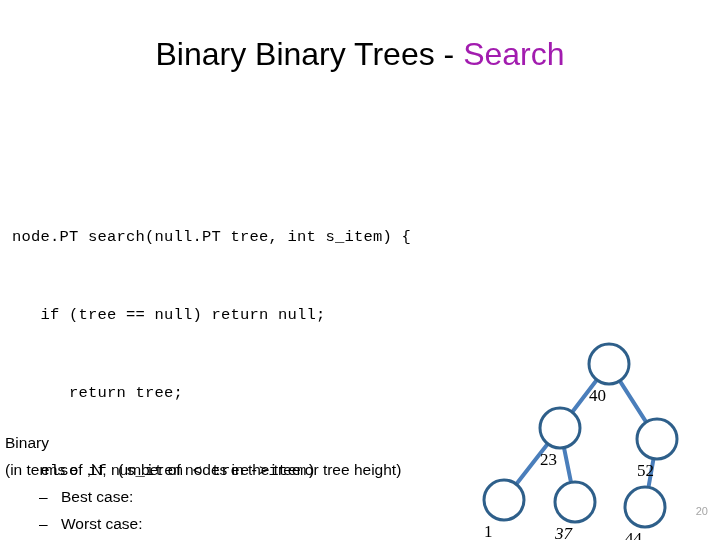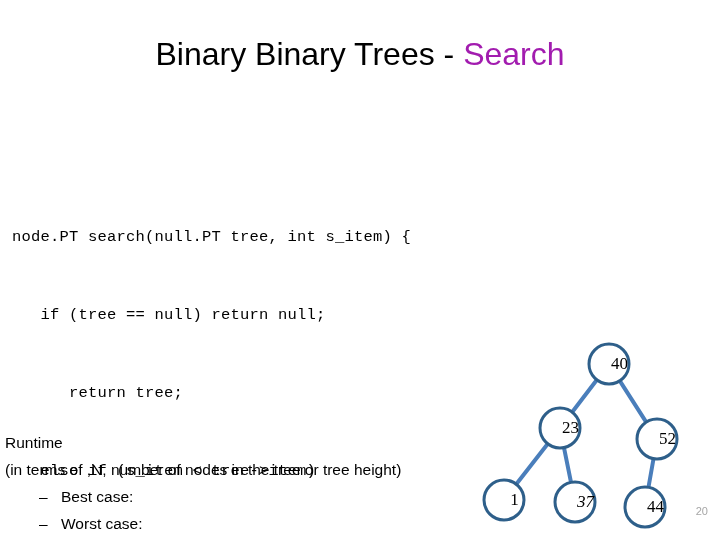--- a/index.html
+++ b/index.html
@@ -84,24 +84,25 @@
   .tree svg {
     position: absolute;
     left: 0;
     top: 0;
   }
   .node-label {
     position: absolute;
     font-family: "Liberation Serif", "DejaVu Serif", serif;
     font-size: 17px;
     color: #000000;
-    text-align: center;
+    text-align: left;
     width: 61px;
     line-height: 40px;
     pointer-events: none;
+    margin-top: 32px;
   }
 
   
   .page-number {
     position: absolute;
     right: 12px;
     top: 505px;
     font-size: 11px;
     color: #a6a6a6;
   }
@@ -119,21 +120,21 @@
     <div class="code-line">node.PT search(null.PT tree, int s_item) {</div>
     <div class="code-line">   if (tree == null) return null;</div>
     <div class="code-line">      return tree;</div>
     <div class="code-line">   else if (s_item &lt; tree-&gt;item)</div>
     
     
     
   </div>
 
   <div class="runtime-block">
-    <div class="runtime-line">Runtime</div>
+    <div class="runtime-line">Binary</div>
     <div class="runtime-line">(in terms of ,N, number of nodes in the tree or tree height)</div>
     <div class="runtime-line bullet-line">
       <span class="bullet-dash">–</span><span>Best case:</span>
     </div>
     <div class="runtime-line bullet-line">
       <span class="bullet-dash">–</span><span>Worst case:</span>
     </div>
   </div>
 
   <div class="tree">

